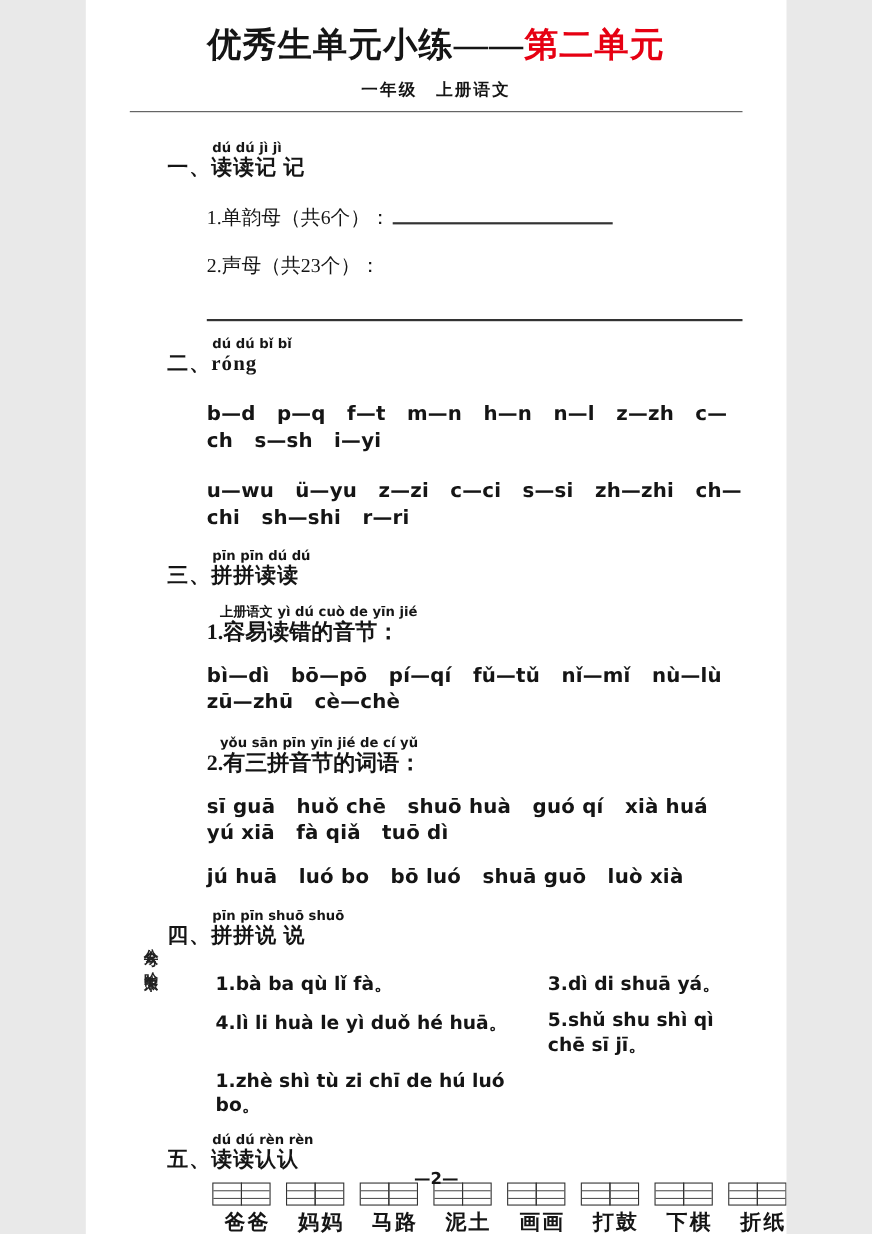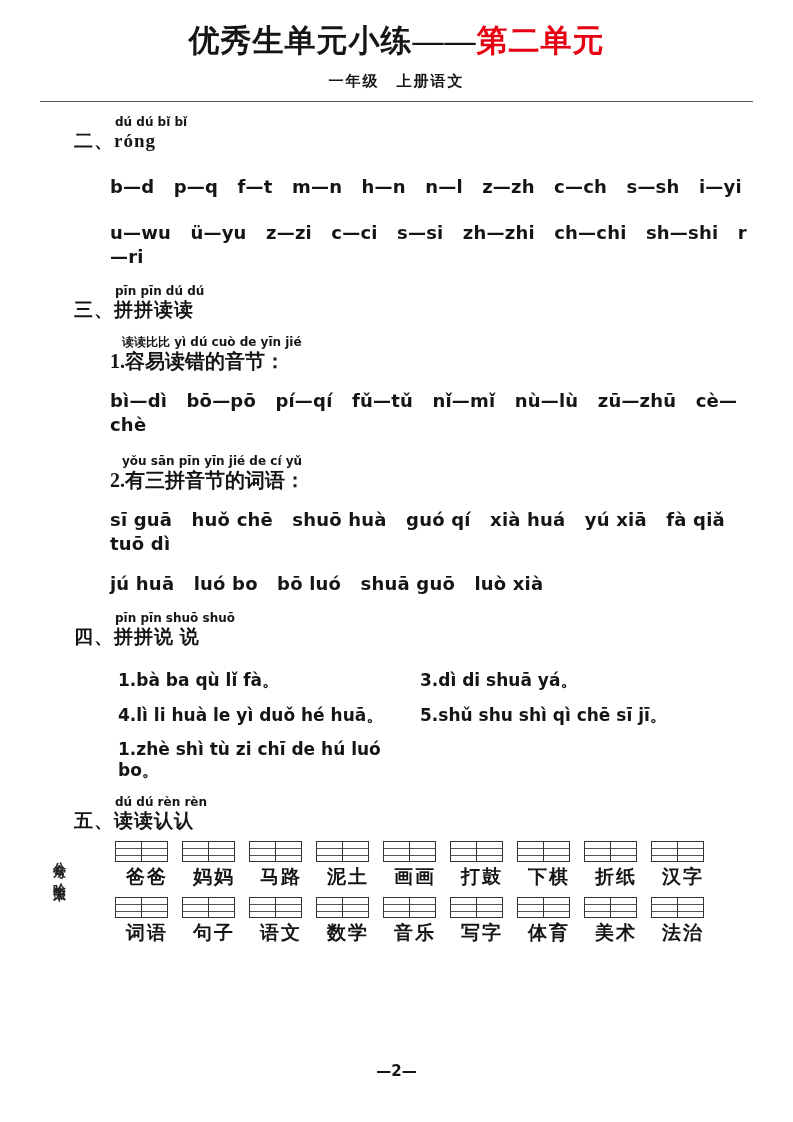--- a/index.html
+++ b/index.html
@@ -1,18 +1,18 @@
 <!DOCTYPE html>
 <html><head>
 <meta charset="utf-8">
 <style>
   html,body { margin:0; padding:0; background:#e9e9e9; }
   .page {
     position:relative;
-    width:793px; height:1122px;
+    width:637px; height:1122px;
     margin:0 auto;
     background:#ffffff;
     box-sizing:border-box;
     padding:16px 40px 0 40px;
     font-family:"Liberation Serif", serif;
     color:#151515;
     overflow:hidden;
   }
   .title {
     text-align:center;
@@ -158,32 +158,43 @@
 <body>
 
 <div class="page">
 
   <div class="title">
     <span>优秀生单元小练——</span><span class="red">第二单元</span>
   </div>
   <div class="subtitle">一年级　上册语文</div>
   <div class="rule"></div>
 
+  <div class="section" style="margin-top:26px;">
+    <div class="hpinyin">dú  dú  jì   jì</div>
+    <div class="heading">一、读读记 记</div>
+    <div class="item">
+      <span>1.单韵母（共6个）：</span><span class="blank short"></span>
+    </div>
+    <div class="item">
+      <span>2.声母（共23个）：</span>
+    </div>
+    <div class="blank long"></div>
+  </div>
 
   <div class="section" style="margin-top:14px;">
     <div class="hpinyin">dú  dú  bǐ   bǐ</div>
     <div class="heading">二、róng</div>
     <div class="pline">b—d   p—q   f—t   m—n   h—n   n—l   z—zh   c—ch   s—sh   i—yi</div>
     <div class="pline">u—wu   ü—yu   z—zi   c—ci   s—si   zh—zhi   ch—chi   sh—shi   r—ri</div>
   </div>
 
   <div class="section" style="margin-top:16px;">
     <div class="hpinyin">pīn pīn dú  dú</div>
     <div class="heading">三、拼拼读读</div>
-    <div class="subpinyin">读读比比 yì  dú cuò de yīn jié</div>
+    <div class="subpinyin">上册语文 yì  dú cuò de yīn jié</div>
     <div class="subheading">1.容易读错的音节：</div>
     <div class="pline" style="margin-top:16px;">bì—dì   bō—pō   pí—qí   fǔ—tǔ   nǐ—mǐ   nù—lù   zū—zhū   cè—chè</div>
     <div class="subpinyin" style="margin-top:18px;">yǒu sān pīn yīn jié  de  cí  yǔ</div>
     <div class="subheading">2.有三拼音节的词语：</div>
     <div class="pline" style="margin-top:16px;">sī guā   huǒ chē   shuō huà   guó qí   xià huá   yú xiā   fà qiǎ   tuō dì</div>
     <div class="pline" style="margin-top:16px;">jú huā   luó bo   bō luó   shuā guō   luò xià</div>
   </div>
 
   <div class="section" style="margin-top:16px;">
     <div class="hpinyin">pīn pīn shuō shuō</div>

